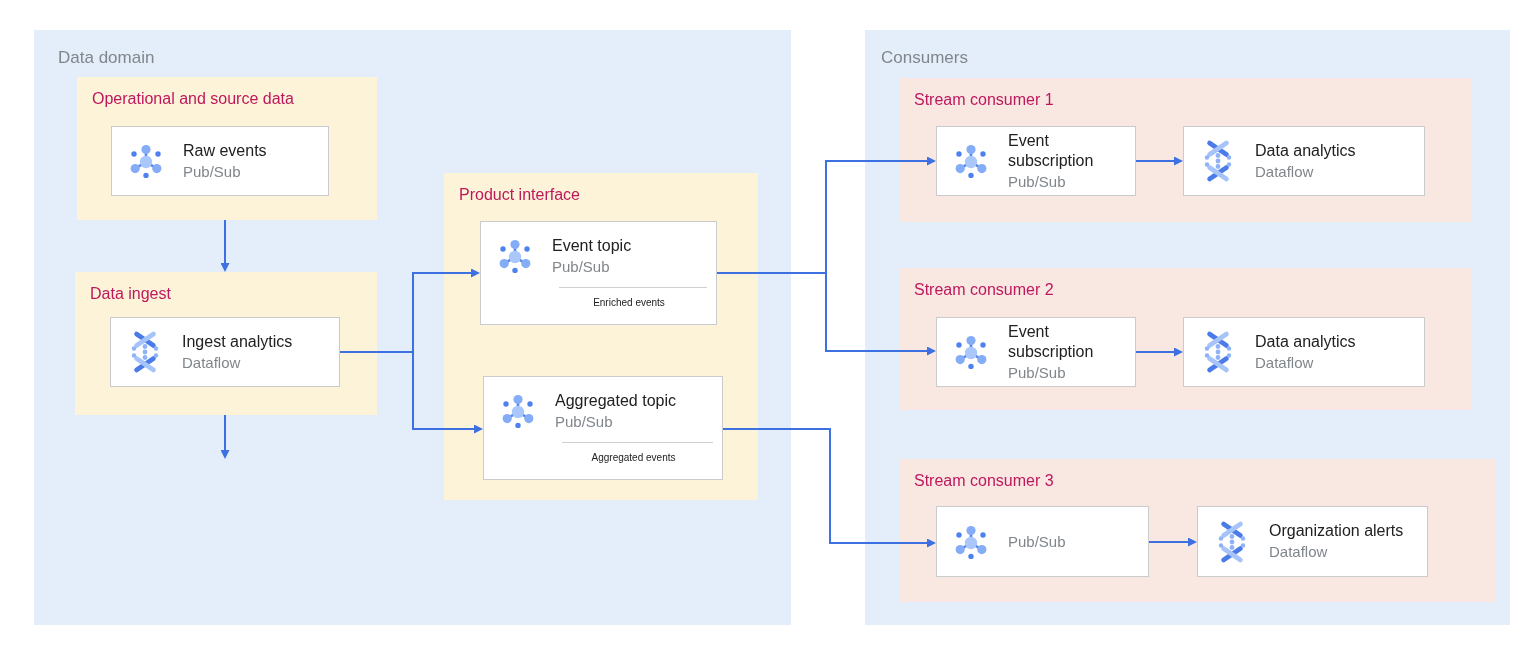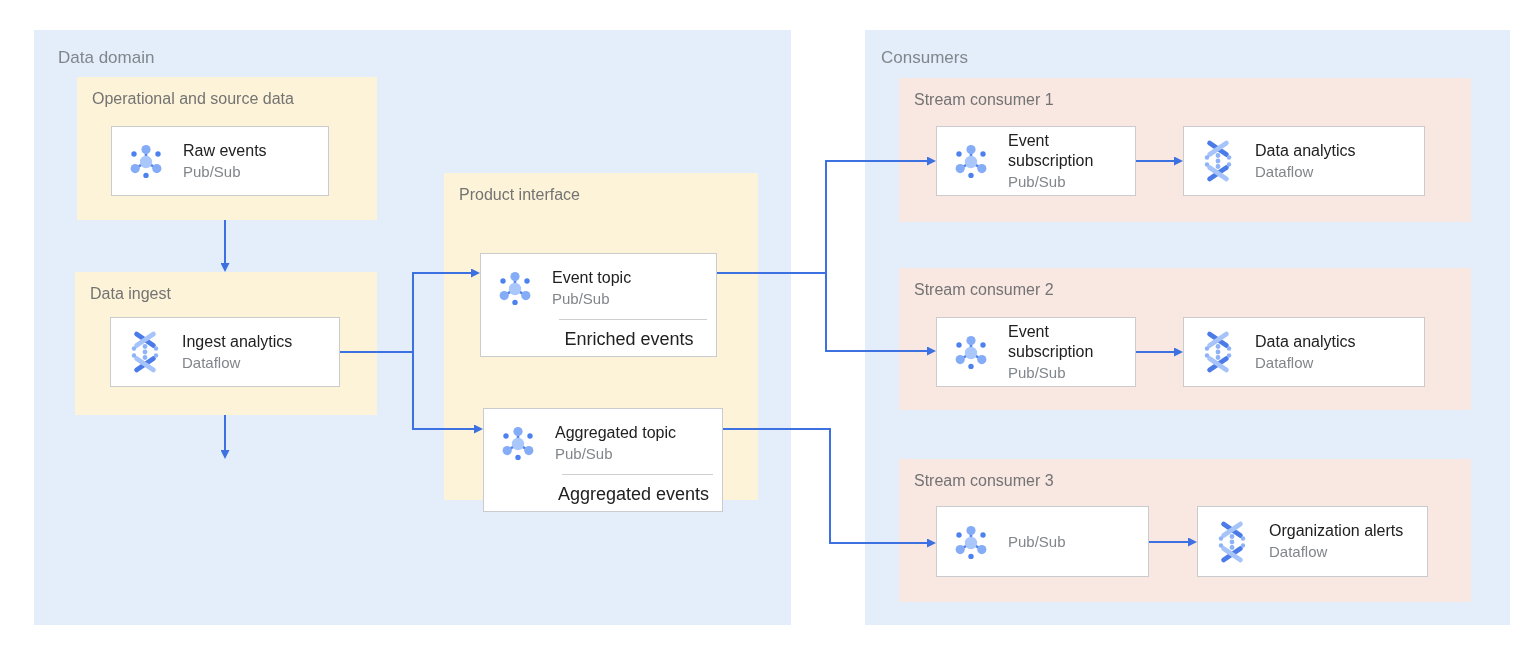--- a/index.html
+++ b/index.html
@@ -3,33 +3,33 @@
 <meta charset="utf-8">
 <style>
   html,body{margin:0;padding:0;background:#ffffff;}
   .page{position:relative;width:1534px;height:660px;background:#ffffff;
         font-family:"Liberation Sans",sans-serif;overflow:hidden;}
   .container{position:absolute;background:#e4eefa;}
   .container-label{position:absolute;left:24px;top:18px;font-size:17px;color:#80868b;}
   .group{position:absolute;}
   .group.yellow{background:#fdf3d8;}
   .group.pink{background:#f9e7e2;}
-  .group-label{position:absolute;left:15px;top:13px;font-size:16px;color:#737373;}
+  .group-label{position:absolute;left:15px;top:13px;font-size:16px;color:#be185d;}
   .card{position:absolute;background:#ffffff;border:1px solid #c9cbcf;box-sizing:border-box;
         display:flex;align-items:center;}
   .card .icon{width:40px;height:44px;margin-left:14px;flex:0 0 auto;display:flex;
         align-items:center;justify-content:center;}
   .card-text{margin-left:17px;}
   .card-title{font-size:16px;color:#212121;line-height:1.25;}
   .card-sub{font-size:15px;color:#80868b;line-height:1.3;margin-top:1px;}
-  .card.topic{display:block;margin-top:32px;}
+  .card.topic{display:block;}
   .card.topic .card-top{display:flex;align-items:center;height:62px;margin-top:3px;}
   .card.topic .divider{border-top:1px solid #cfcfcf;margin:0 9px 0 78px;}
   .card.topic .card-tag{margin-left:70px;margin-right:9px;text-align:center;
-        font-size:18px;color:#212121;padding-top:9px;}
+        font-size:10px;color:#212121;padding-top:9px;}
   .arrows{position:absolute;left:0;top:0;z-index:5;pointer-events:none;}
   .defs{position:absolute;width:0;height:0;overflow:hidden;}
 </style>
 </head>
 <body>
 
 <svg class="defs" xmlns="http://www.w3.org/2000/svg" xmlns:xlink="http://www.w3.org/1999/xlink" aria-hidden="true">
   <defs>
     <g id="pubsub">
       <line x1="20" y1="21" x2="20" y2="9" stroke="#4d82ee" stroke-width="2.6"></line>
@@ -187,21 +187,21 @@
               <use href="#dataflow" xlink:href="#dataflow"></use>
             </svg>
         </span>
         <div class="card-text">
           <div class="card-title">Data analytics</div>
           <div class="card-sub">Dataflow</div>
         </div>
       </div>
     </div>
 
-    <div class="group pink" style="left:34px;top:429px;width:572px;height:143px;">
+    <div class="group pink" style="left:34px;top:429px;width:572px;height:143px;padding-left:24px;">
       <div class="group-label">Stream consumer 3</div>
       <div class="card" style="left:37px;top:47px;width:213px;height:71px;">
         <span class="icon">
           <svg width="40" height="42" viewBox="0 0 40 40" xmlns="http://www.w3.org/2000/svg" xmlns:xlink="http://www.w3.org/1999/xlink">
               <use href="#pubsub" xlink:href="#pubsub"></use>
             </svg>
         </span>
         <div class="card-text">
           <div class="card-sub">Pub/Sub</div>
         </div>

